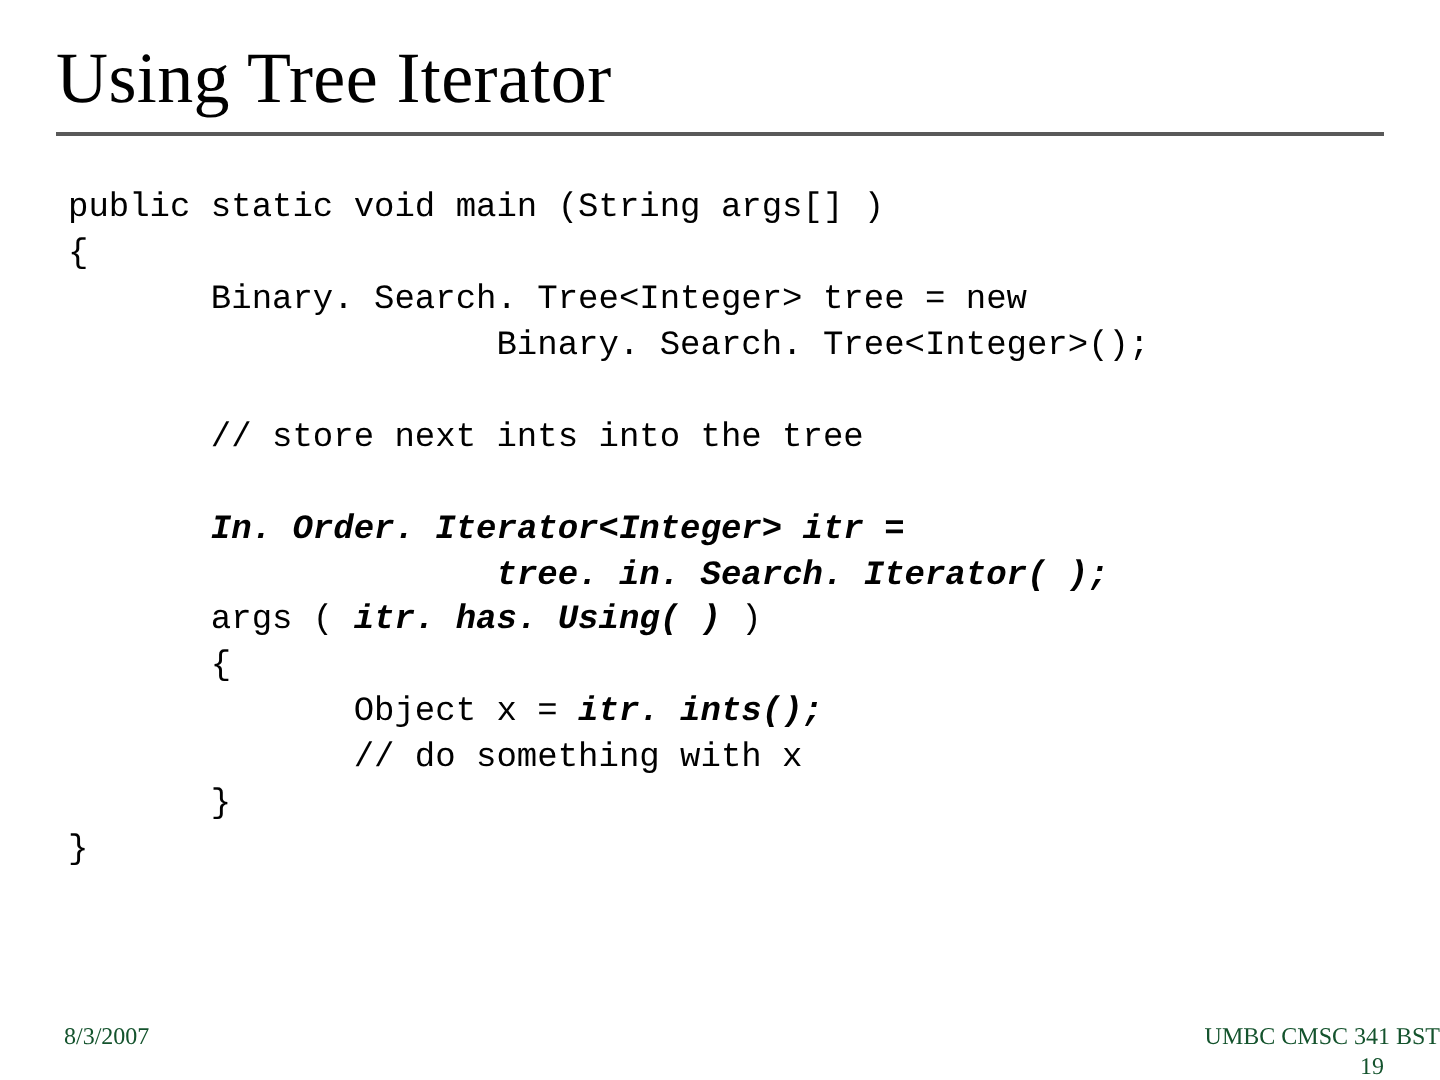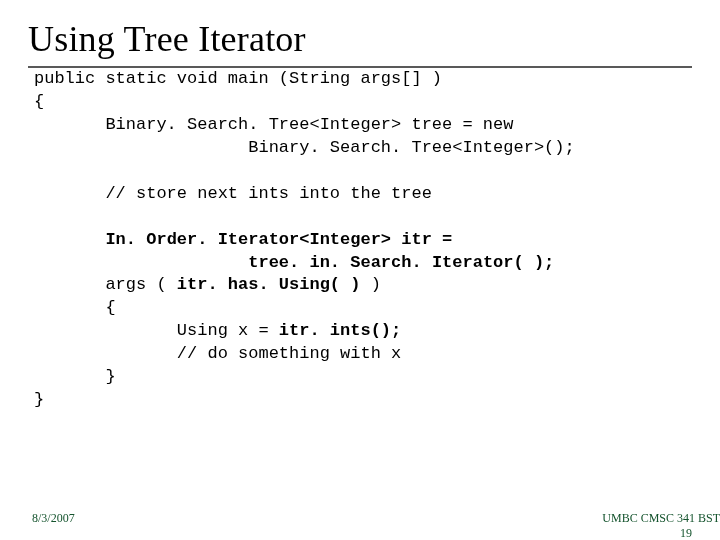--- a/index.html
+++ b/index.html
@@ -15,34 +15,35 @@
   .slide {
     box-sizing: border-box;
     width: 720px;
     height: 540px;
     padding: 18px 28px 30px 28px;
     position: relative;
   }
   .title-line {
     border-bottom: 2px solid #595959;
     padding-bottom: 6px;
+    margin-bottom: 26px;
   }
   .title {
     font-size: 36px;
     font-weight: 400;
     letter-spacing: 0.2px;
   }
   .code {
     font-family: "Courier New", Courier, monospace;
     font-size: 17px;
     line-height: 1.35;
     white-space: pre;
     margin-left: 6px;
   }
-  .code b { font-weight: bold; }
+  .code b { font-weight: bold; font-style: italic; }
   .footer {
     position: absolute;
     bottom: 14px;
     left: 0;
     width: 720px;
     font-size: 12px;
     color: #14532d;
   }
   .footer .date { position: absolute; left: 32px; }
   .footer .center { width: 100%; text-align: right; }
@@ -61,21 +62,21 @@
 <span>{</span>
 <span>       Binary. Search. Tree&lt;Integer&gt; tree = new</span>
 <span>                     Binary. Search. Tree&lt;Integer&gt;();</span>
 <span></span>
 <span>       // store next ints into the tree</span>
 <span></span>
 <span>       </span><b>In. Order. Iterator&lt;Integer&gt; itr =</b>
 <span>                     </span><b>tree. in. Search. Iterator( );</b>
 <span>       args ( </span><b>itr. has. Using( )</b><span> )</span>
 <span>       {</span>
-<span>              Using x = </span><b>itr. ints();</b>
+<span>              Object x = </span><b>itr. ints();</b>
 <span>              // do something with x</span>
 <span>       }</span>
 <span>}</span></div>
 
   <div class="footer">
     <span class="date">8/3/2007</span>
     <div class="center">UMBC CMSC 341 BST</div>
     <span class="page">19</span>
   </div>
 

